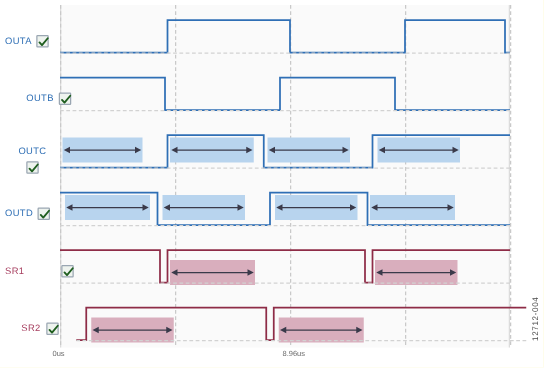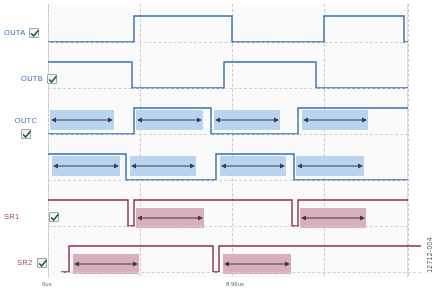--- a/index.html
+++ b/index.html
@@ -190,20 +190,28 @@
           <g>
             <line x1="257" x2="317" y1="24" y2="24" stroke="#3a3a4a" stroke-width="1"></line>
             <path d="M 255 24 l 5 -2.6 l 0 5.2 z" fill="#3a3a4a"></path>
             <path d="M 319 24 l -5 -2.6 l 0 5.2 z" fill="#3a3a4a"></path>
           </g>
           <path d="M 0 38 L 86 38 L 86 12 L 163 12 L 163 38 L 250 38 L 250 12 L 360 12" fill="none" stroke="#2f6fb5" stroke-width="1.4" stroke-linejoin="miter"></path>
         </svg>
         <div class="row-sep" style="top: 38px;"></div>
       </div>
       <div class="row" style="top: 142px;">
+        <div class="label-cell" style="top: 21px;">
+          <span class="sig-label blue">OUTD</span>
+          <span class="chk">
+            <svg width="10" height="10" viewBox="0 0 10 10" aria-hidden="true">
+              <path d="M1.6 4.9 L3.6 7.1 L8.2 1.6" fill="none" stroke="#1f5e1f" stroke-width="1.5" stroke-linecap="round" stroke-linejoin="round"></path>
+            </svg>
+          </span>
+        </div>
         <svg class="wave" width="360" height="46" viewBox="0 0 360 46">
           <rect x="4" y="14" width="68" height="20" fill="#b8d4ee"></rect>
           <g>
             <line x1="7" x2="69" y1="24" y2="24" stroke="#3a3a4a" stroke-width="1"></line>
             <path d="M 5 24 l 5 -2.6 l 0 5.2 z" fill="#3a3a4a"></path>
             <path d="M 71 24 l -5 -2.6 l 0 5.2 z" fill="#3a3a4a"></path>
           </g>
           <rect x="82" y="14" width="66" height="20" fill="#b8d4ee"></rect>
           <g>
             <line x1="85" x2="145" y1="24" y2="24" stroke="#3a3a4a" stroke-width="1"></line>

